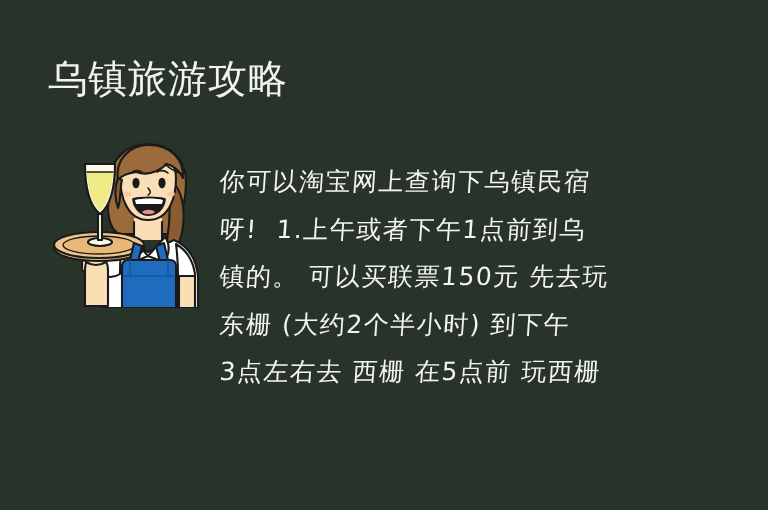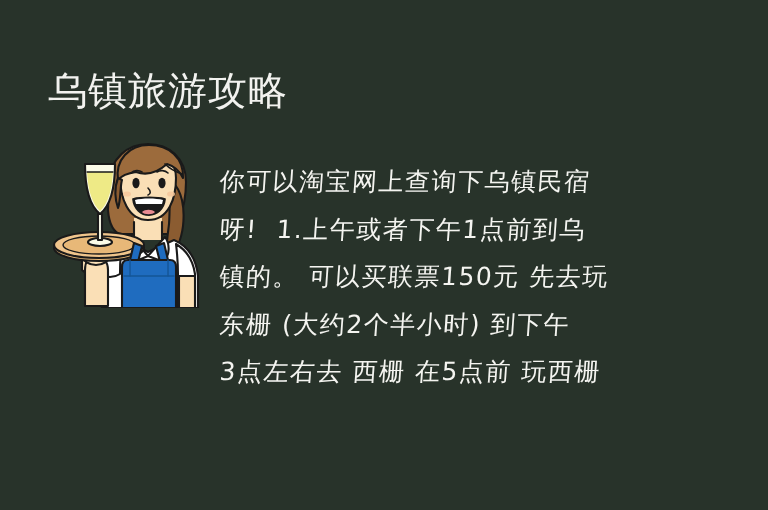--- a/index.html
+++ b/index.html
@@ -15,21 +15,21 @@
   #slide {
     position: relative;
     width: 768px;
     height: 510px;
     background: #28332a;
     overflow: hidden;
   }
   #title {
     position: absolute;
     left: 48px;
-    top: 68px;
+    top: 56px;
     font-family: "Liberation Sans", "DejaVu Sans", sans-serif;
     font-size: 39px;
     line-height: 46px;
     letter-spacing: 1px;
     color: #f2f2ef;
     white-space: nowrap;
     font-weight: 400;
   }
   #illustration {
     position: absolute;

